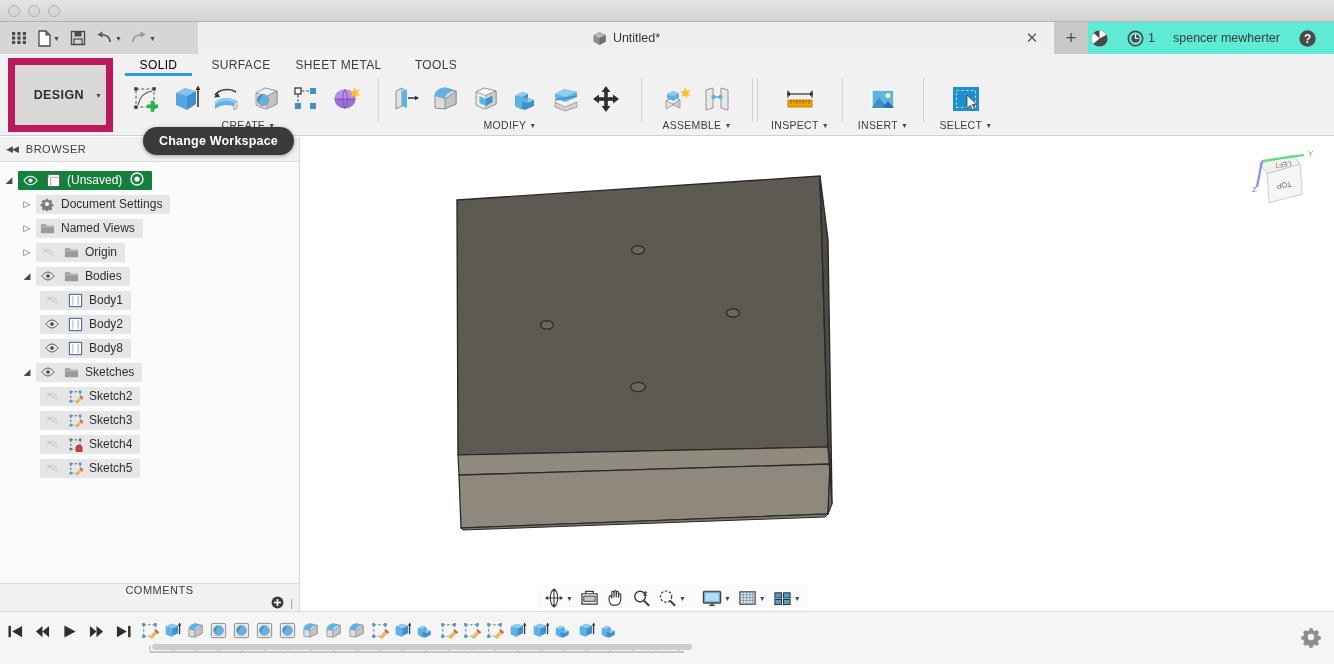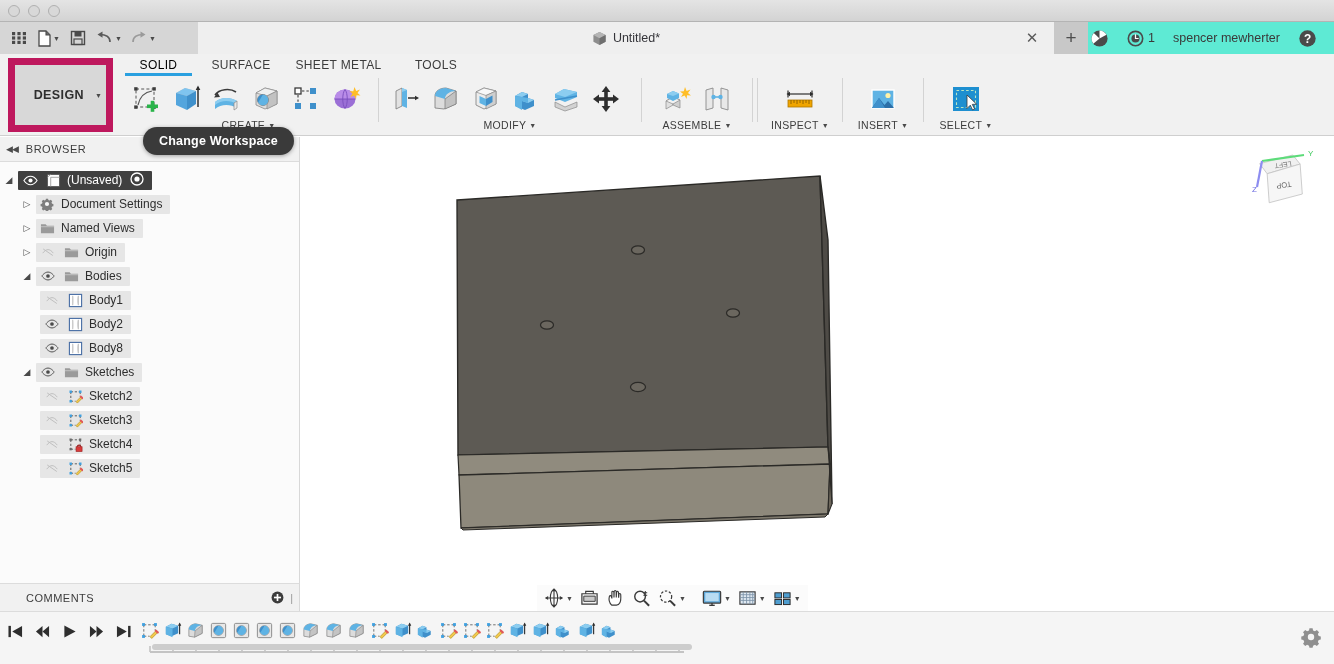--- a/index.html
+++ b/index.html
@@ -141,34 +141,34 @@
     display: flex; align-items: center; padding-left: 6px; gap: 8px;
   }
   .collapse-arrows { font-size: 9px; color: #4a4a4a; letter-spacing: -1px; }
   .browser-title { font-size: 11px; color: #3c3c3c; letter-spacing: .5px; }
   .tree { padding-top: 6px; font-size: 12px; color: #2e2e2e; }
   .node {
     display: flex; align-items: center; height: 24px; cursor: default;
   }
   .node-hl { background: #e6e6e6; display: flex; align-items: center;
     height: 19px; border-radius: 1px; padding-right: 8px; }
-  .node-hl.dark { background: #404040; color: #ffffff; justify-content: flex-end; }
+  .node-hl.dark { background: #15803d; color: #ffffff; justify-content: flex-end; }
   .expander {
     width: 18px; text-align: center; font-size: 9px; color: #4a4a4a; cursor: pointer;
     flex: 0 0 18px;
   }
   .eye { width: 24px; display: flex; justify-content: center; cursor: pointer; }
   .nicon { width: 22px; display: flex; justify-content: center; }
   .nlabel { padding-left: 3px; white-space: nowrap; }
 
   
   .comments {
     position: absolute; left: 0; top: 583px; width: 300px; height: 28px;
     background: #f1f1f1; border-top: 1px solid #dcdcdc; border-right: 1px solid #d8d8d8;
-    display: flex; align-items: center; padding: 0 6px;
+    display: flex; align-items: center; padding: 0 6px; flex-direction: column;
   }
   .comments-title { font-size: 11px; color: #3c3c3c; letter-spacing: .5px; margin-left: 20px;}
   .comments-add { margin-left: auto; display: flex; align-items: center; gap: 6px;}
 
   
   .canvas {
     position: absolute; left: 300px; top: 137px; width: 1034px; height: 474px;
     background: #ffffff; overflow: hidden;
   }
   .viewcube { position: absolute; right: 18px; top: 8px; width: 72px; height: 66px; }

